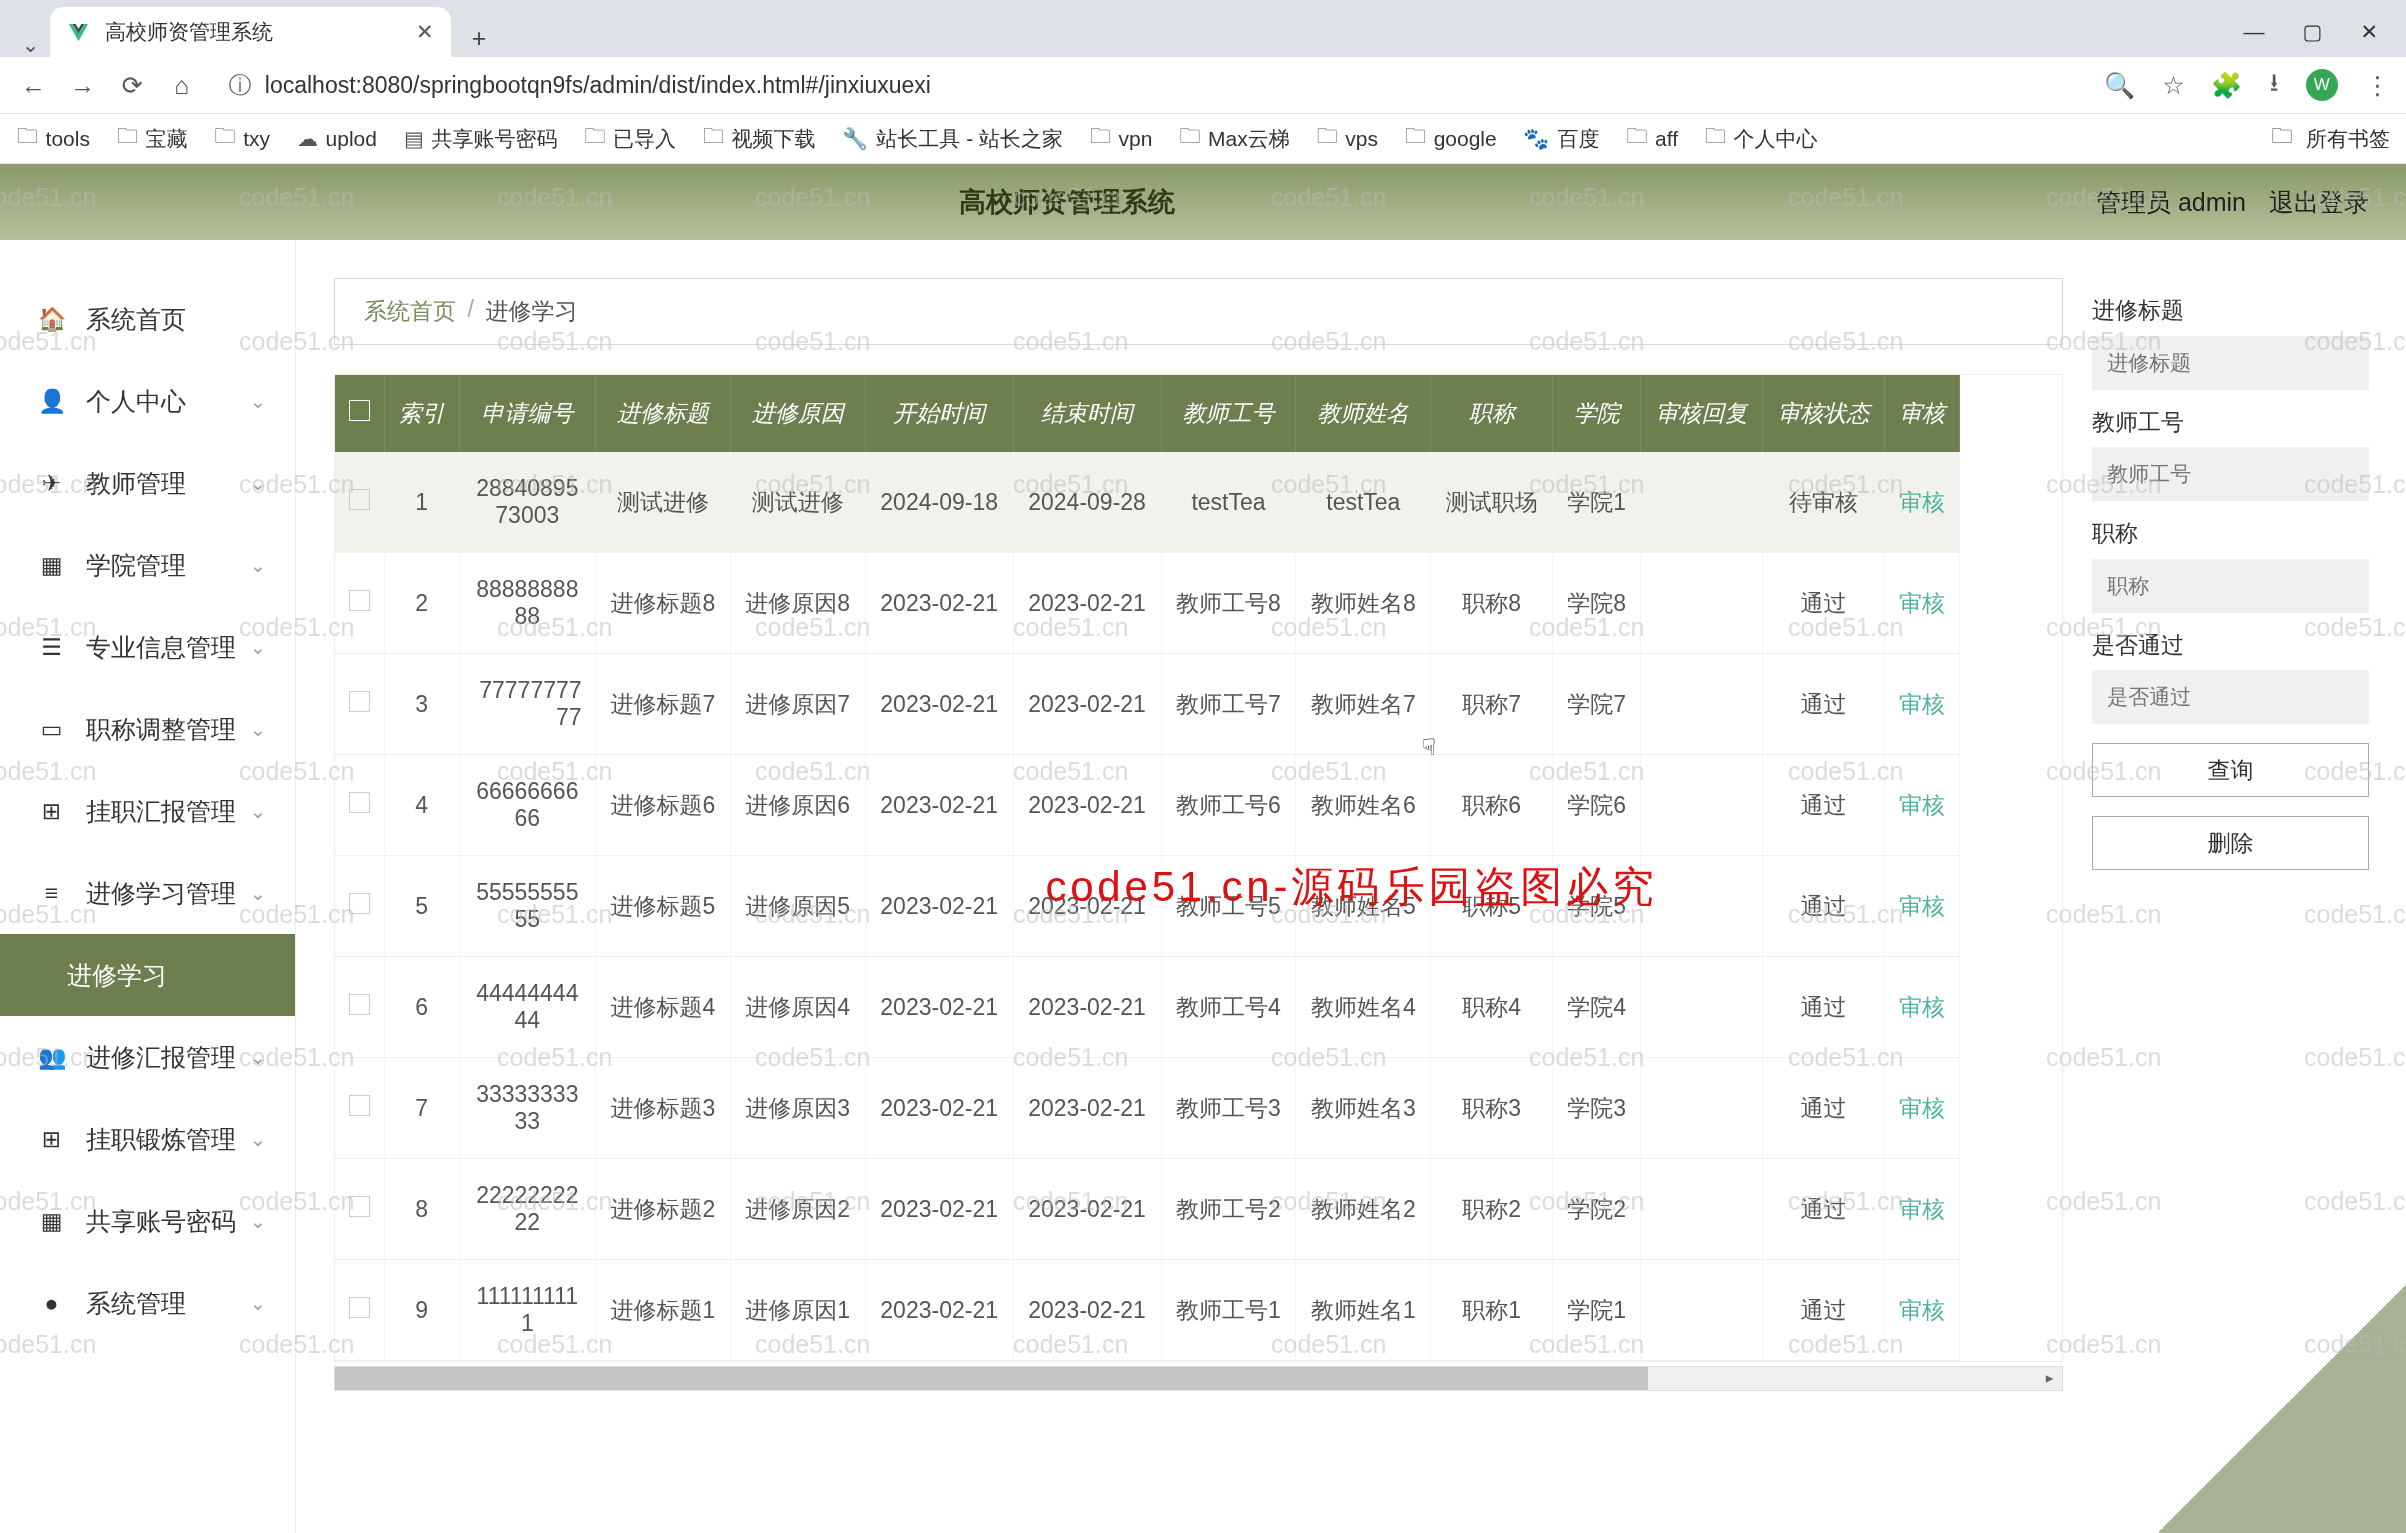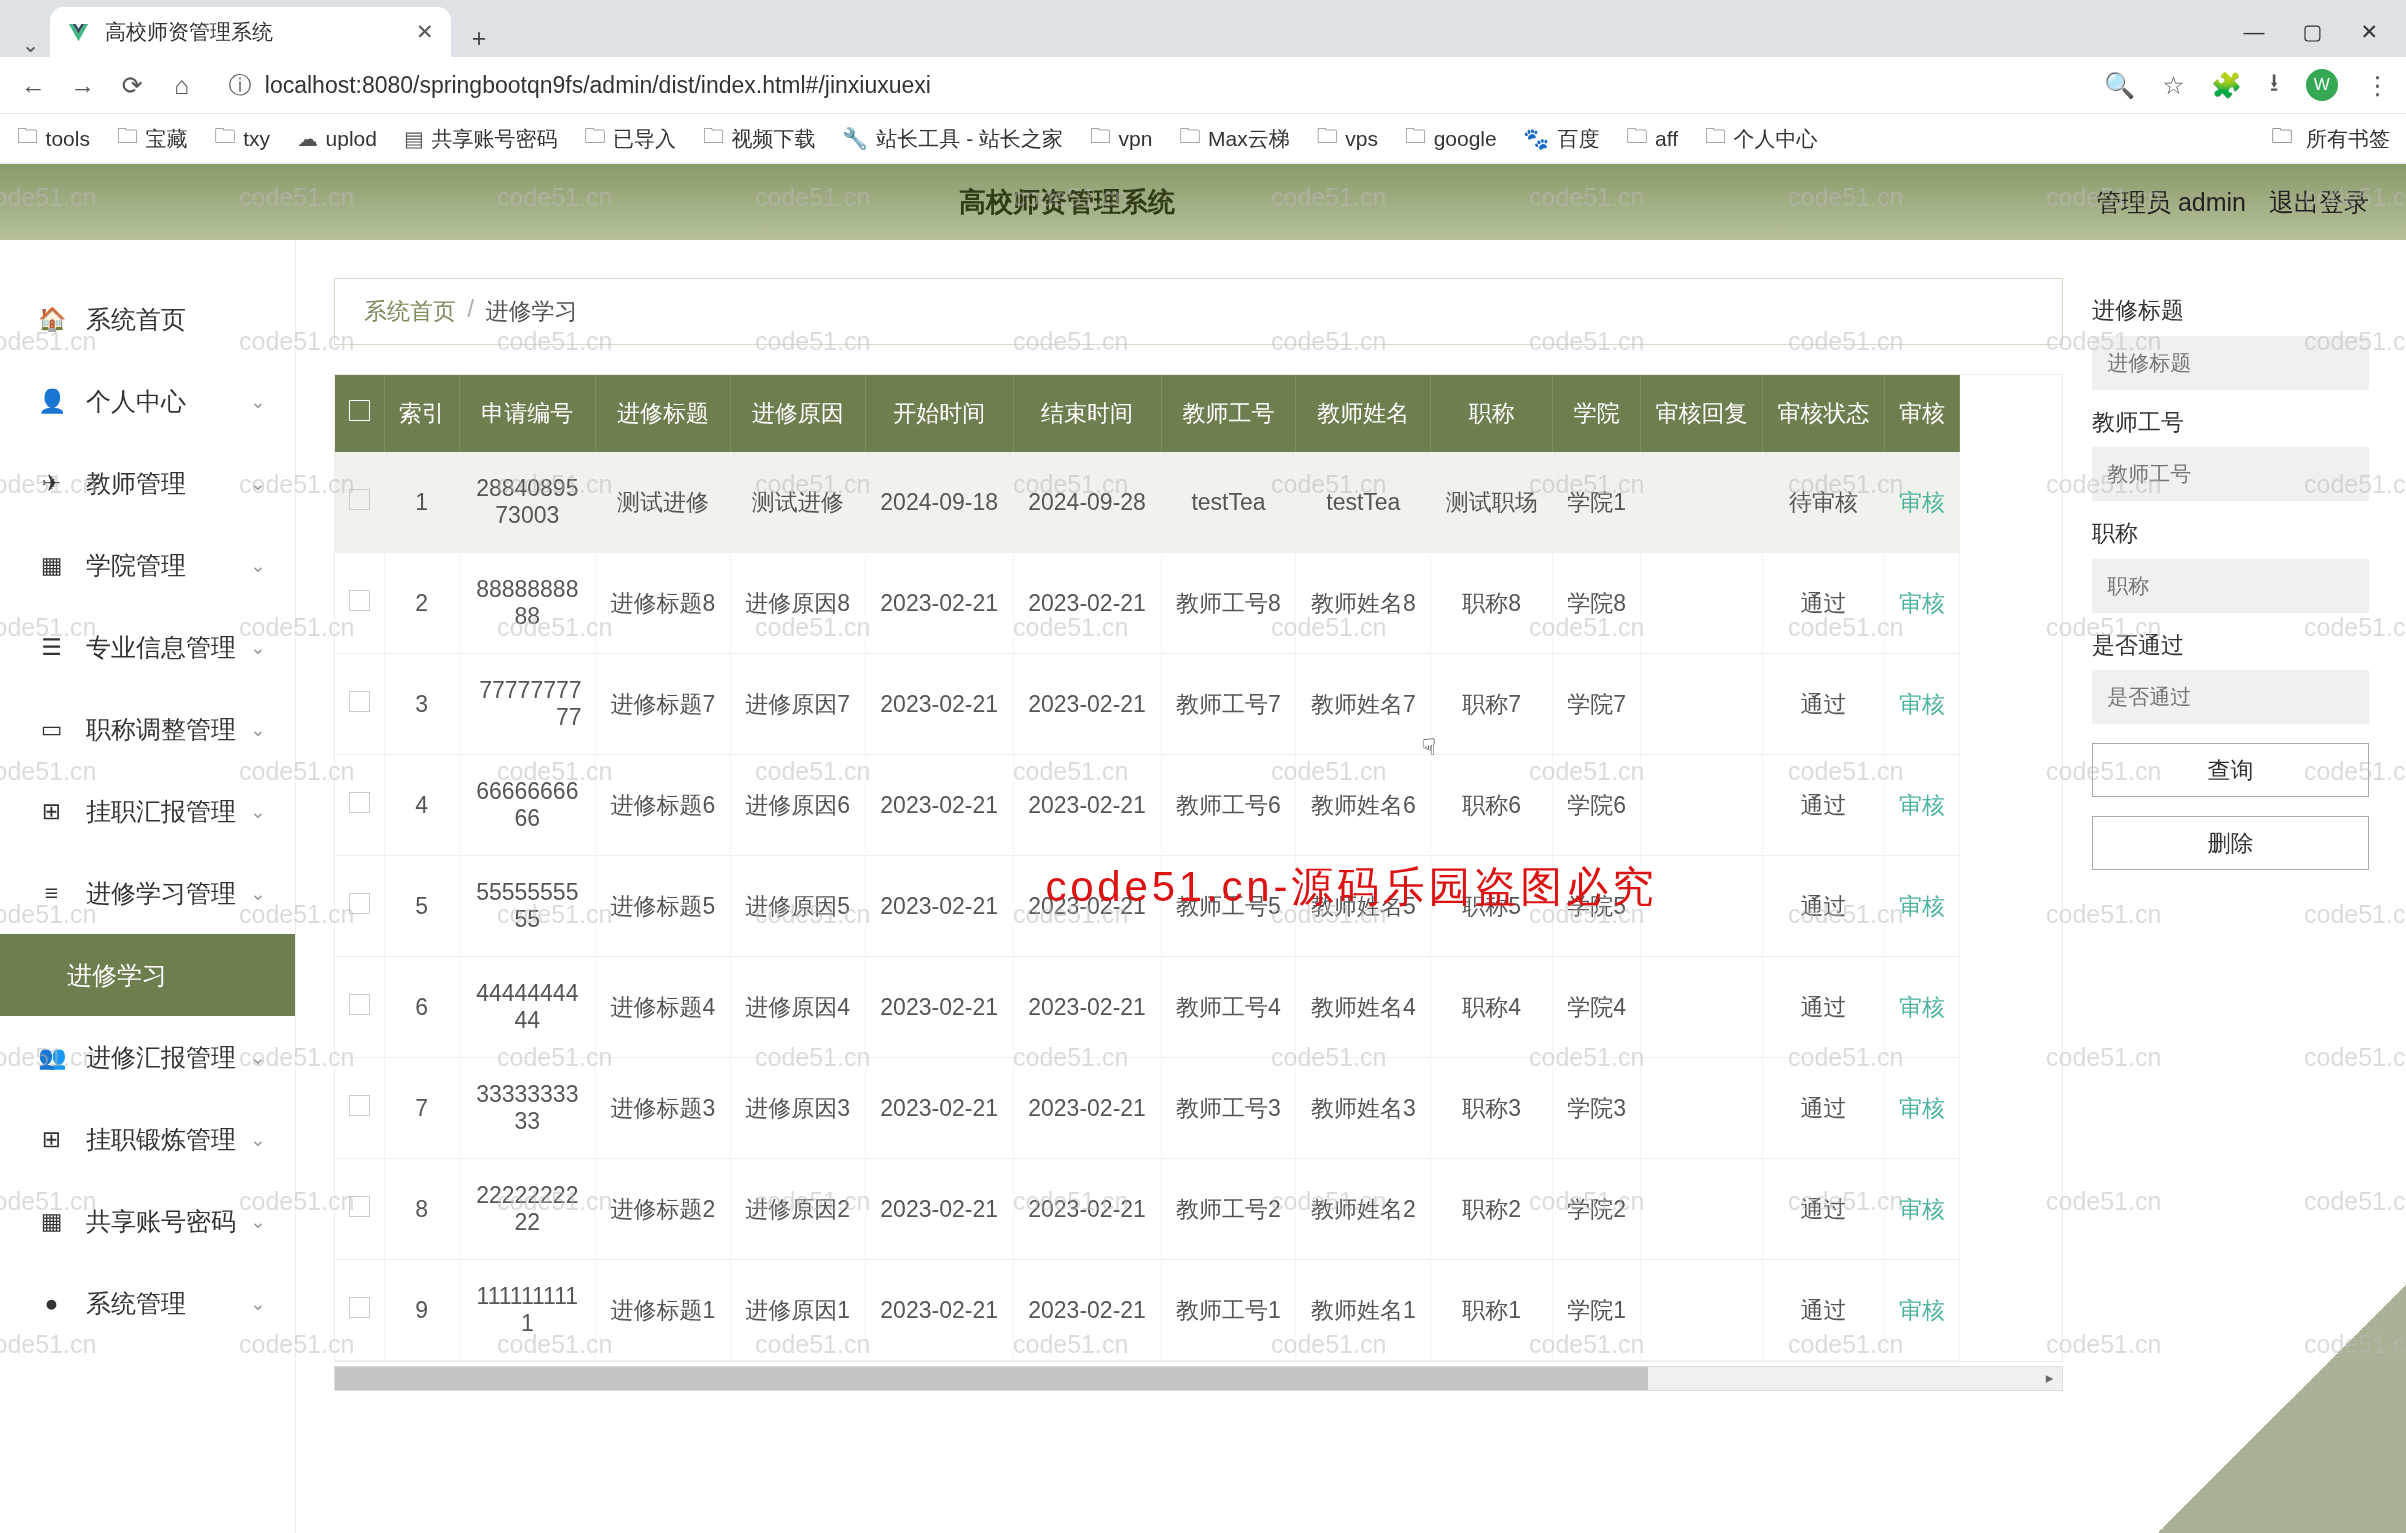--- a/index.html
+++ b/index.html
@@ -47,21 +47,21 @@
 
 
 .main { flex: 1; padding: 38px; display: flex; gap: 29px; position: relative; }
 .breadcrumb { border: 1px solid #d6dcc9; padding: 17px 29px; margin-bottom: 29px; color: #7b8c5c; font-size: 23px; display: flex; gap: 11.5px; }
 .breadcrumb .sep { color: #aaa; }
 .breadcrumb .cur { color: #555; }
 
 .content-left { flex: 1; min-width: 0; }
 .table-wrapper { overflow-x: auto; border: 1px solid #eee; }
 .data-table { border-collapse: collapse; min-width: 1625px; }
-.data-table th { background: #6d7f4e; color: #fff; padding: 23px 13.4px; font-size: 23px; font-weight: 500; text-align: center; border-right: 1px solid #7d8f5e; white-space: nowrap; }
+.data-table th { background: #6d7f4e; color: #fff; padding: 23px 13.4px; font-size: 23px; font-weight: 500; text-align: center; border-right: 1px solid #7d8f5e; white-space: nowrap; font-style: italic; }
 .data-table td { padding: 23px 13.4px; text-align: center; font-size: 23px; color: #555; border-bottom: 1px solid #f0f0f0; border-right: 1px solid #f5f5f5; }
 .data-table tbody tr.sel { background: #f0f2eb; }
 .audit-link { color: #4db39e; cursor: pointer; }
 .chk { width: 21px; height: 21px; border: 1.9px solid #fff; display: inline-block; }
 .chk-td { width: 21px; height: 21px; border: 1.9px solid #ccc; display: inline-block; }
 
 .hscroll { height: 25px; background: #f0f0f0; border: 1px solid #ddd; margin-top: 3.8px; position: relative; }
 .hscroll-thumb { position: absolute; height: 100%; background: #c5c5c5; left: 0; width: 76%; }
 .hscroll .arrL, .hscroll .arrR { position: absolute; top: 0; width: 25px; height: 100%; display: flex; align-items: center; justify-content: center; color: #666; font-size: 15.3px; }
 .hscroll .arrL { left: 0; } .hscroll .arrR { right: 0; }

